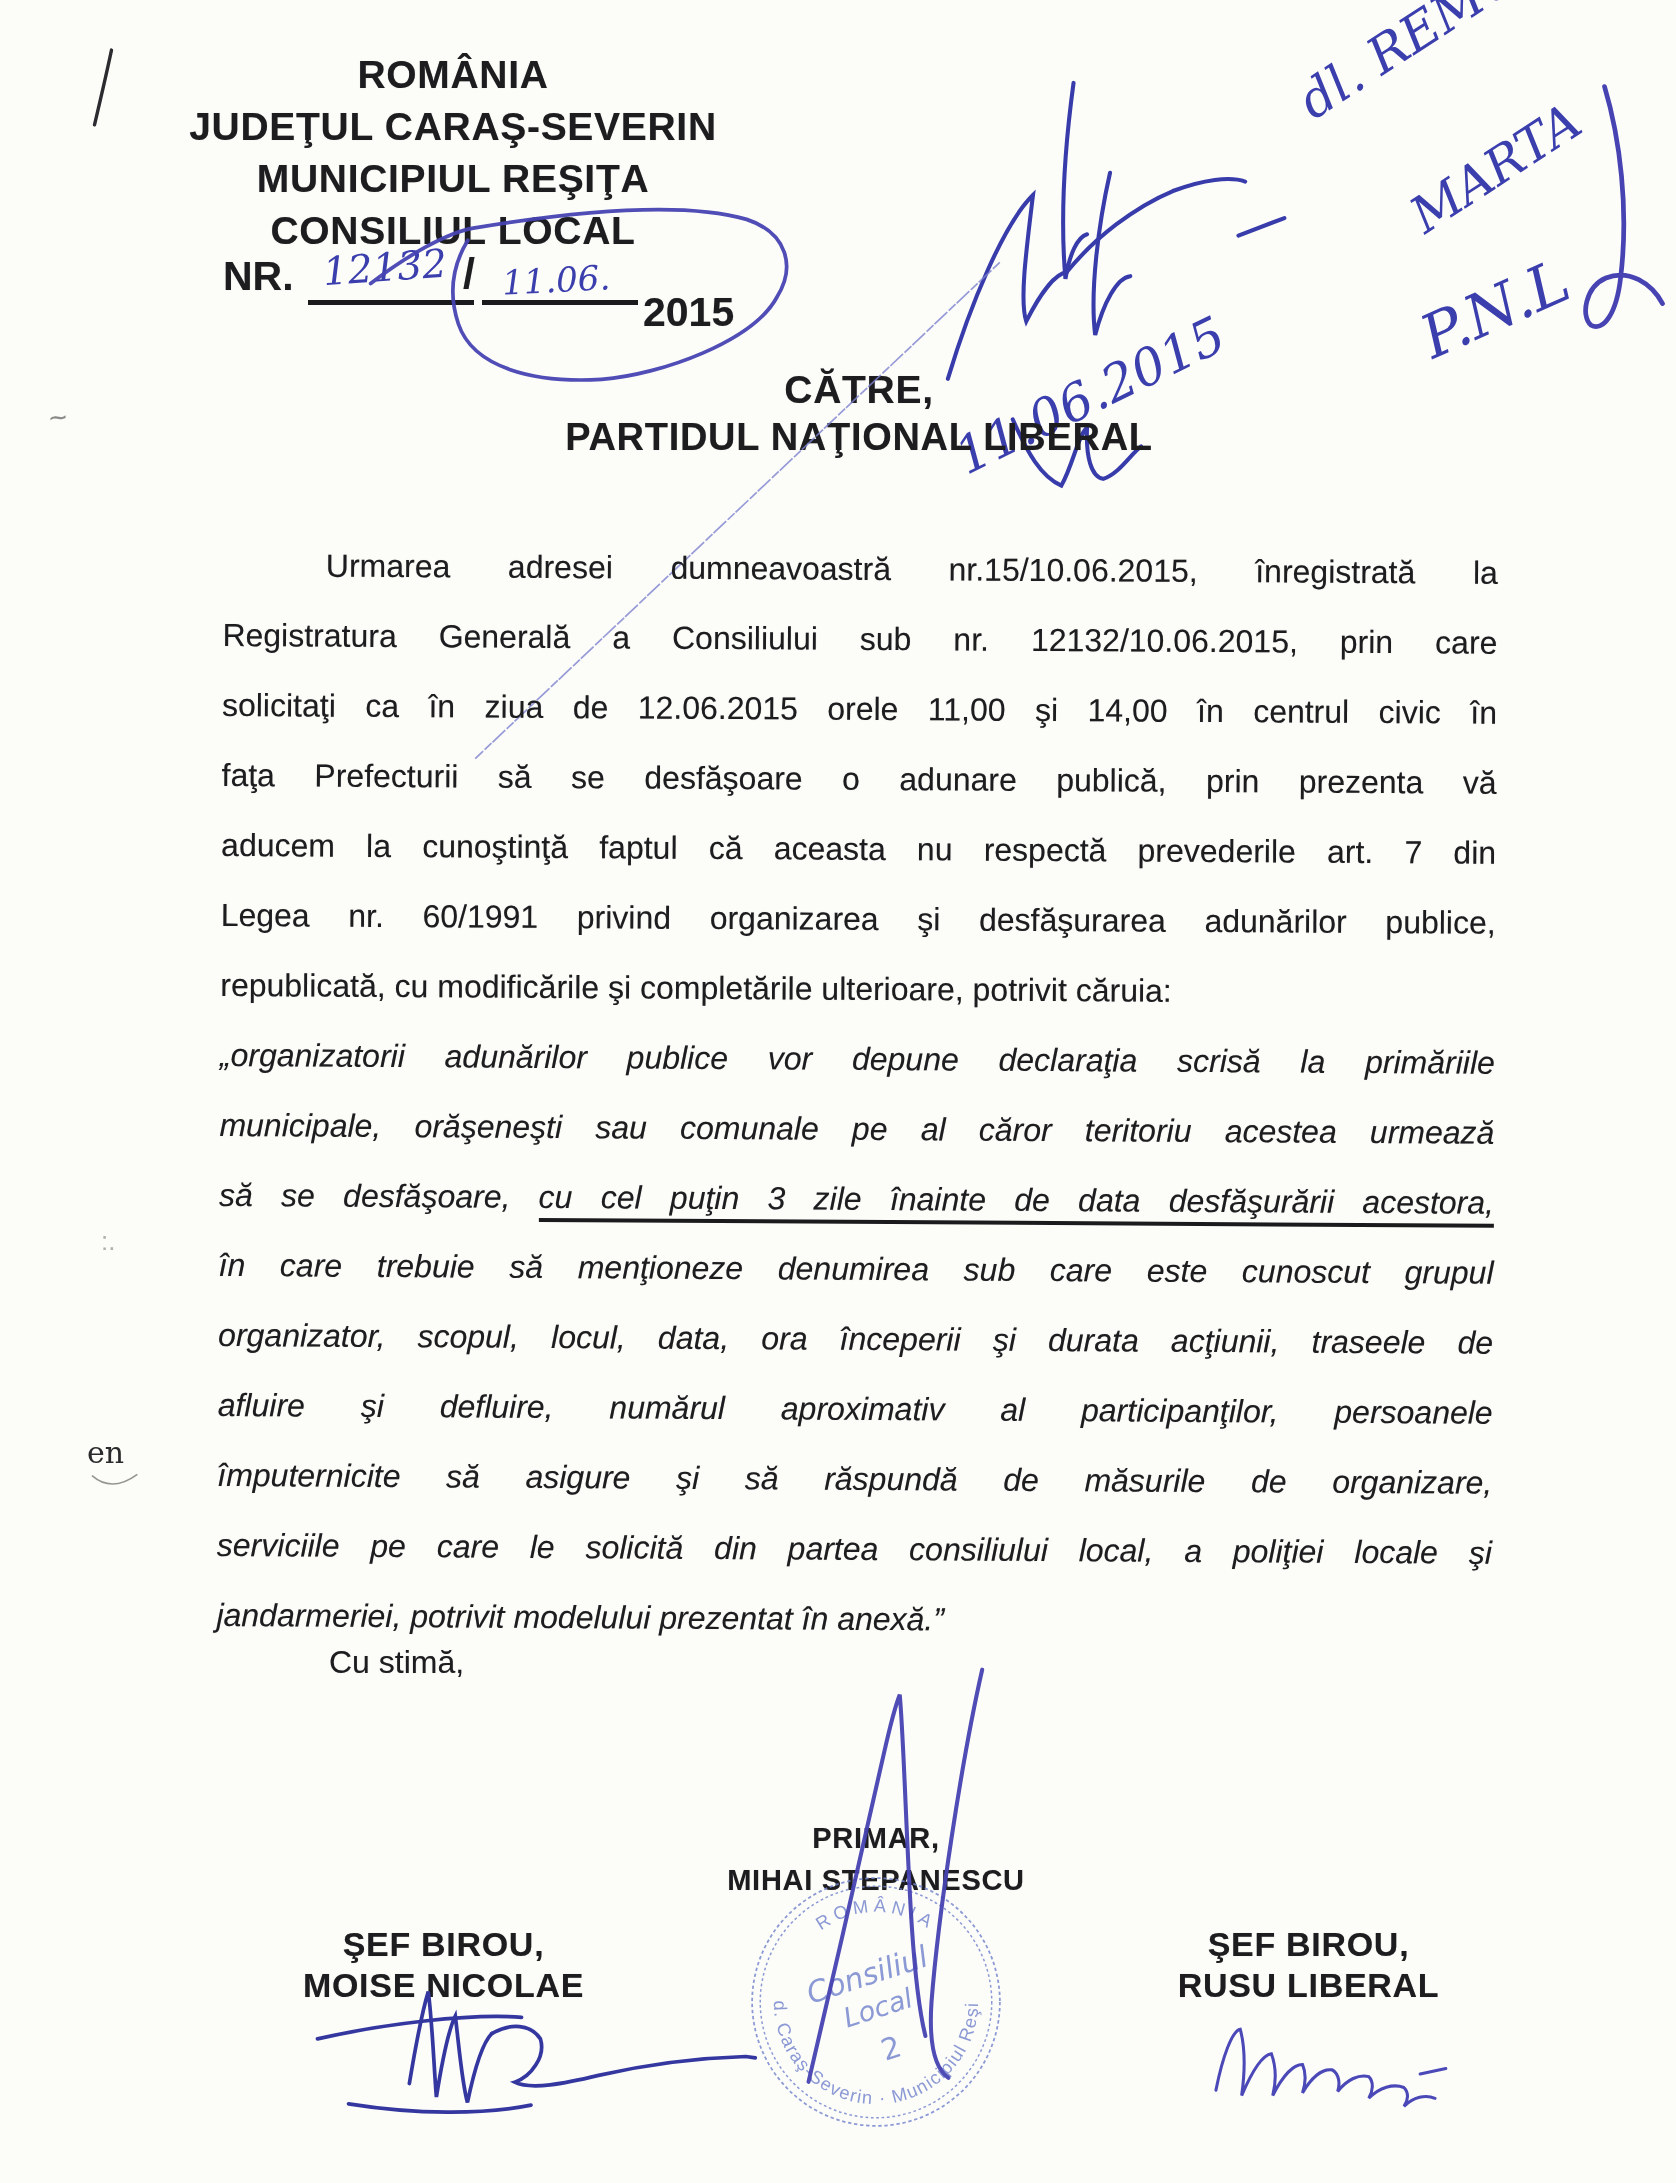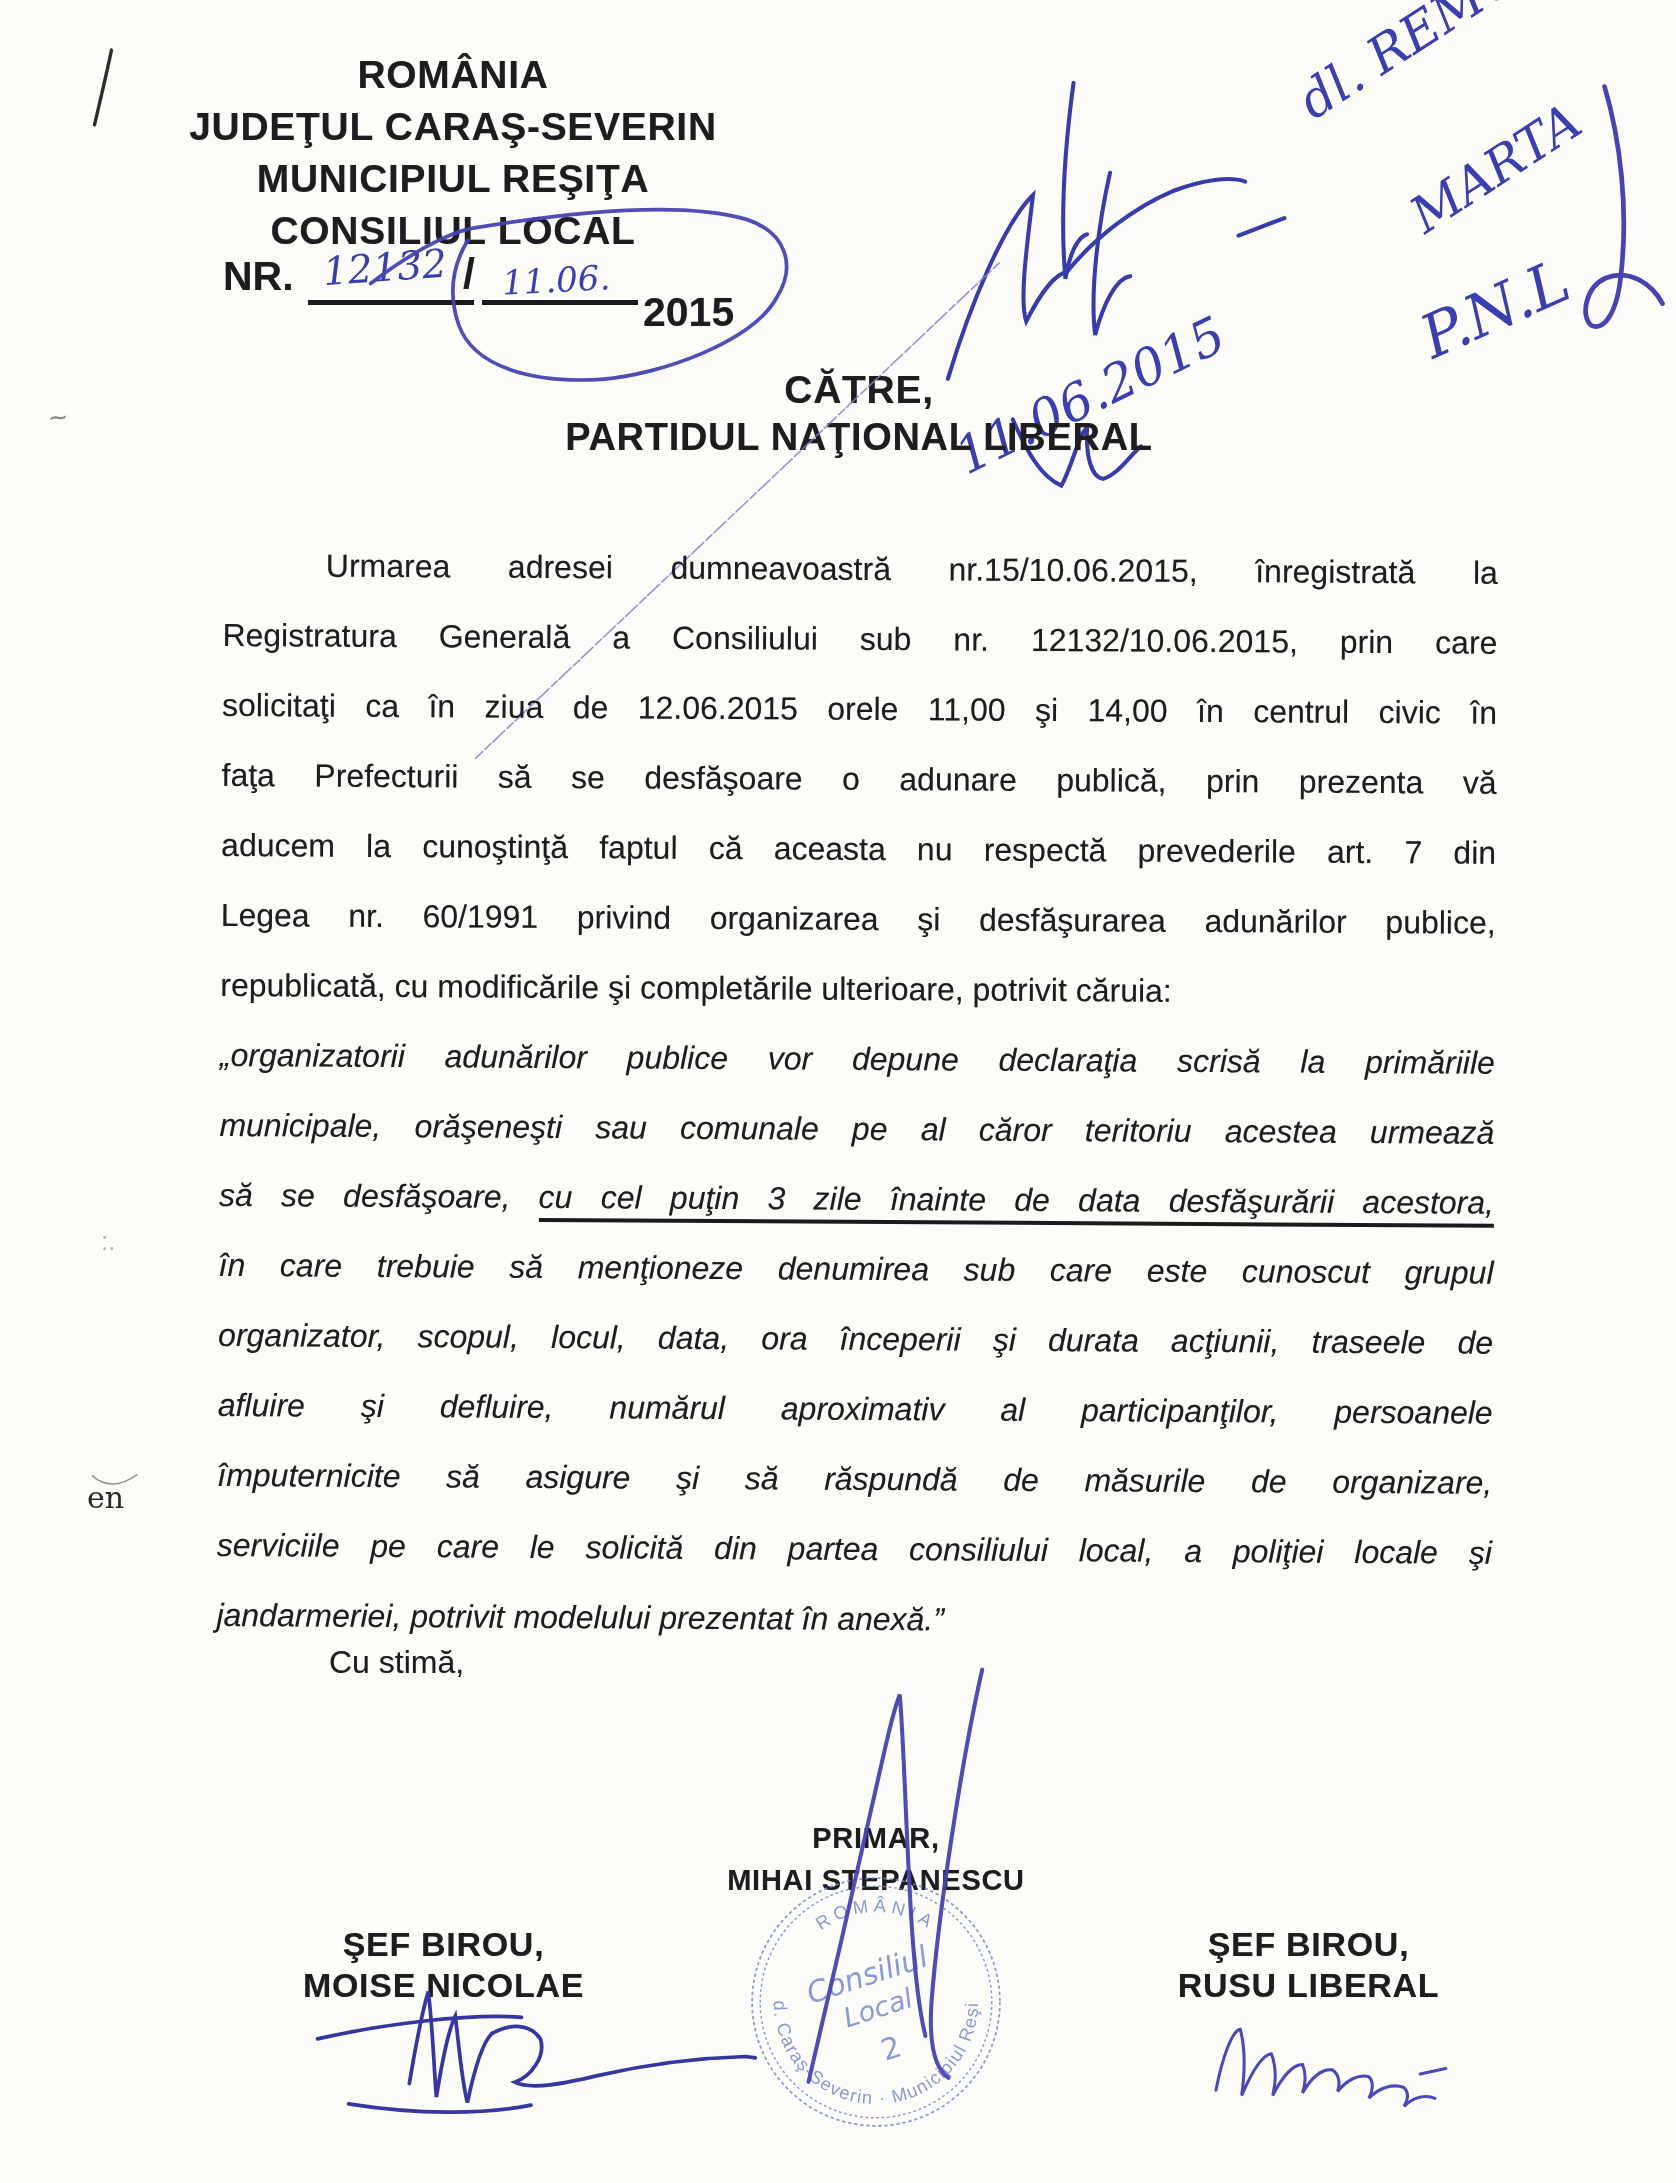--- a/index.html
+++ b/index.html
@@ -150,19 +150,19 @@
   </div>
   <svg class="abs deco" style="left:1197px;top:2009px" width="284" height="115" viewBox="0 0 420 170">
     <g fill="none" stroke="#4b48b8" stroke-width="4.5" stroke-linecap="round">
       <path d="M 28,120 C 38,70 52,32 64,30 C 72,60 70,100 66,128 C 80,95 96,68 110,66 C 118,88 116,112 112,128 C 126,100 142,82 156,82 C 162,96 160,112 156,124 C 170,100 186,88 200,90 C 210,96 212,110 208,122 C 222,104 240,96 254,100 C 262,108 260,122 254,132 C 270,116 290,110 306,116 C 314,124 312,136 306,144 C 320,130 338,126 352,132"></path>
       <path d="M 330,96 L 368,88"></path>
     </g>
   </svg>
 
   <span class="abs" style="left:49px;top:400px;font-size:31px;color:#8a8a88;transform:rotate(-8deg);">~</span>
   <span class="abs" style="left:101px;top:1226px;font-size:26px;color:#b0b0ae;">:.</span>
-  <span class="abs" style="left:87px;top:1480px;font-size:30px;font-family:'DejaVu Serif',serif;color:#2a2a2c;">en</span>
+  <span class="abs" style="left:87px;top:1435px;font-size:30px;font-family:'DejaVu Serif',serif;color:#2a2a2c;">en</span>
   <svg class="abs deco" style="left:89px;top:1473px" width="54" height="20" viewBox="0 0 80 30">
     <path d="M 4,4 Q 34,30 72,2" fill="none" stroke="#6a6a68" stroke-width="2.5" opacity="0.7"></path>
   </svg>
 
 </div>
 
 
 </body></html>

